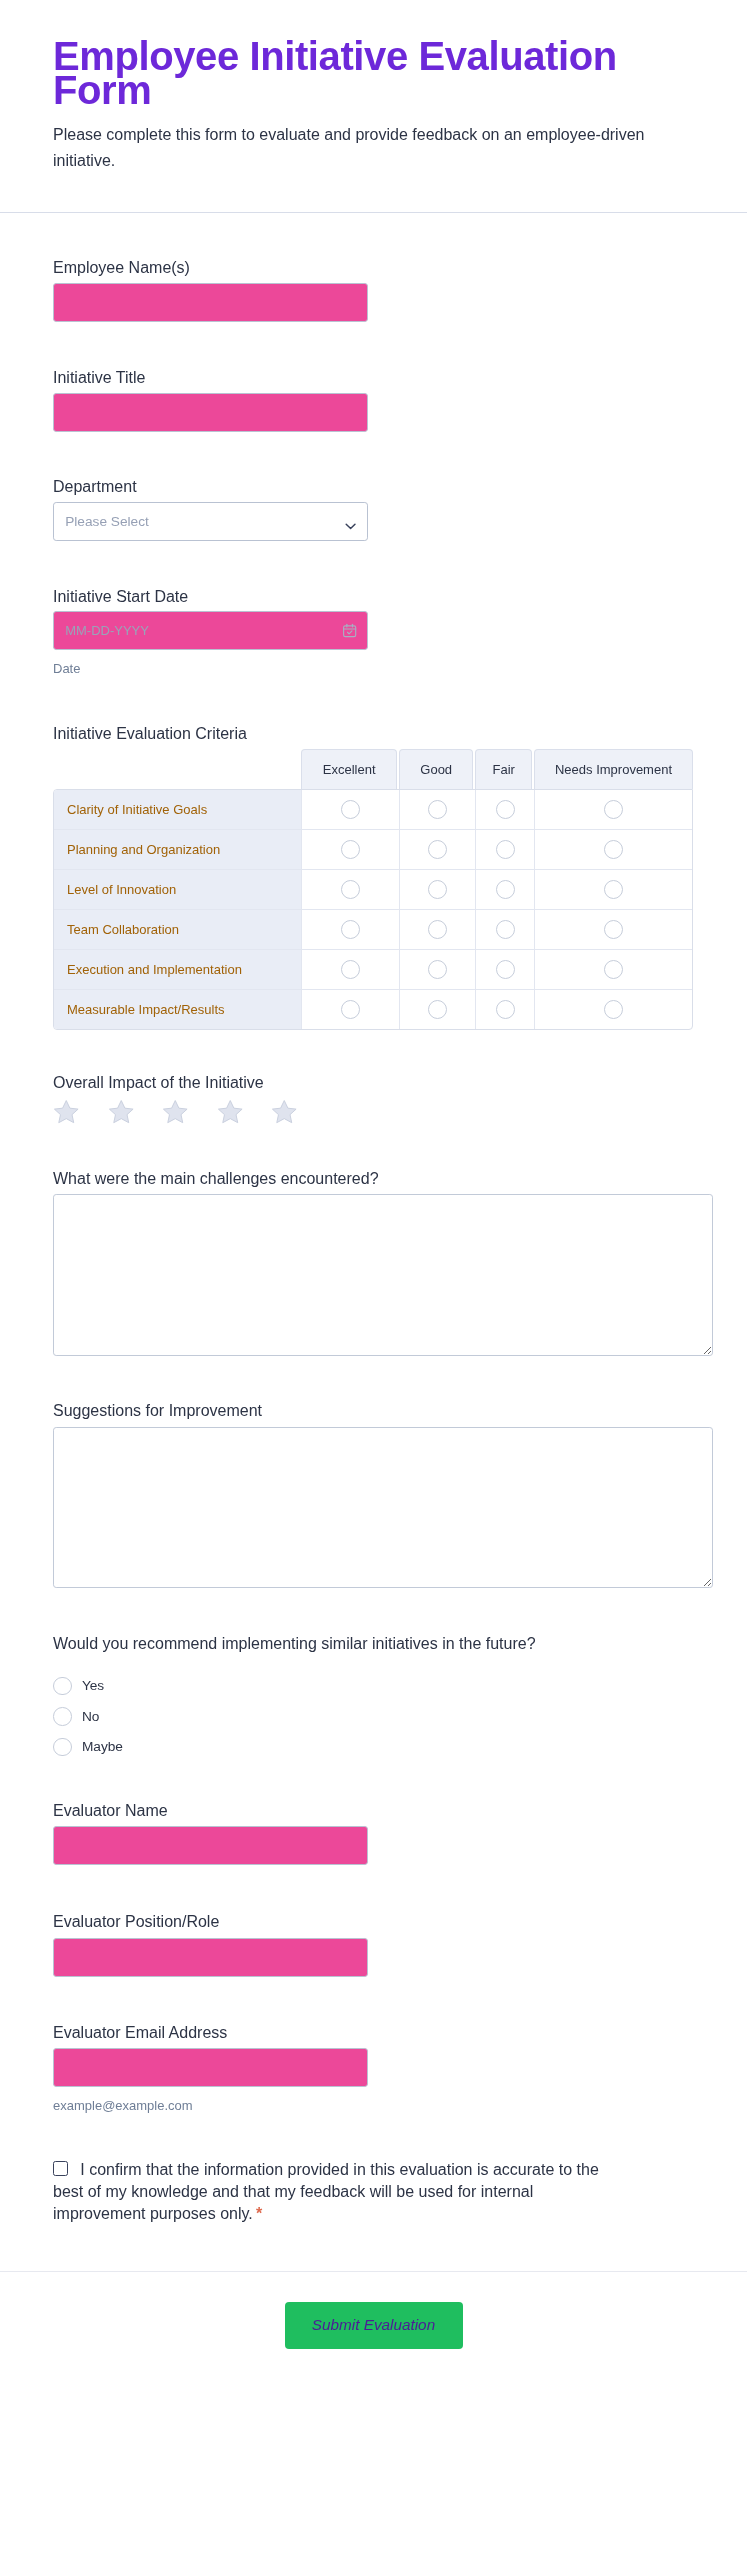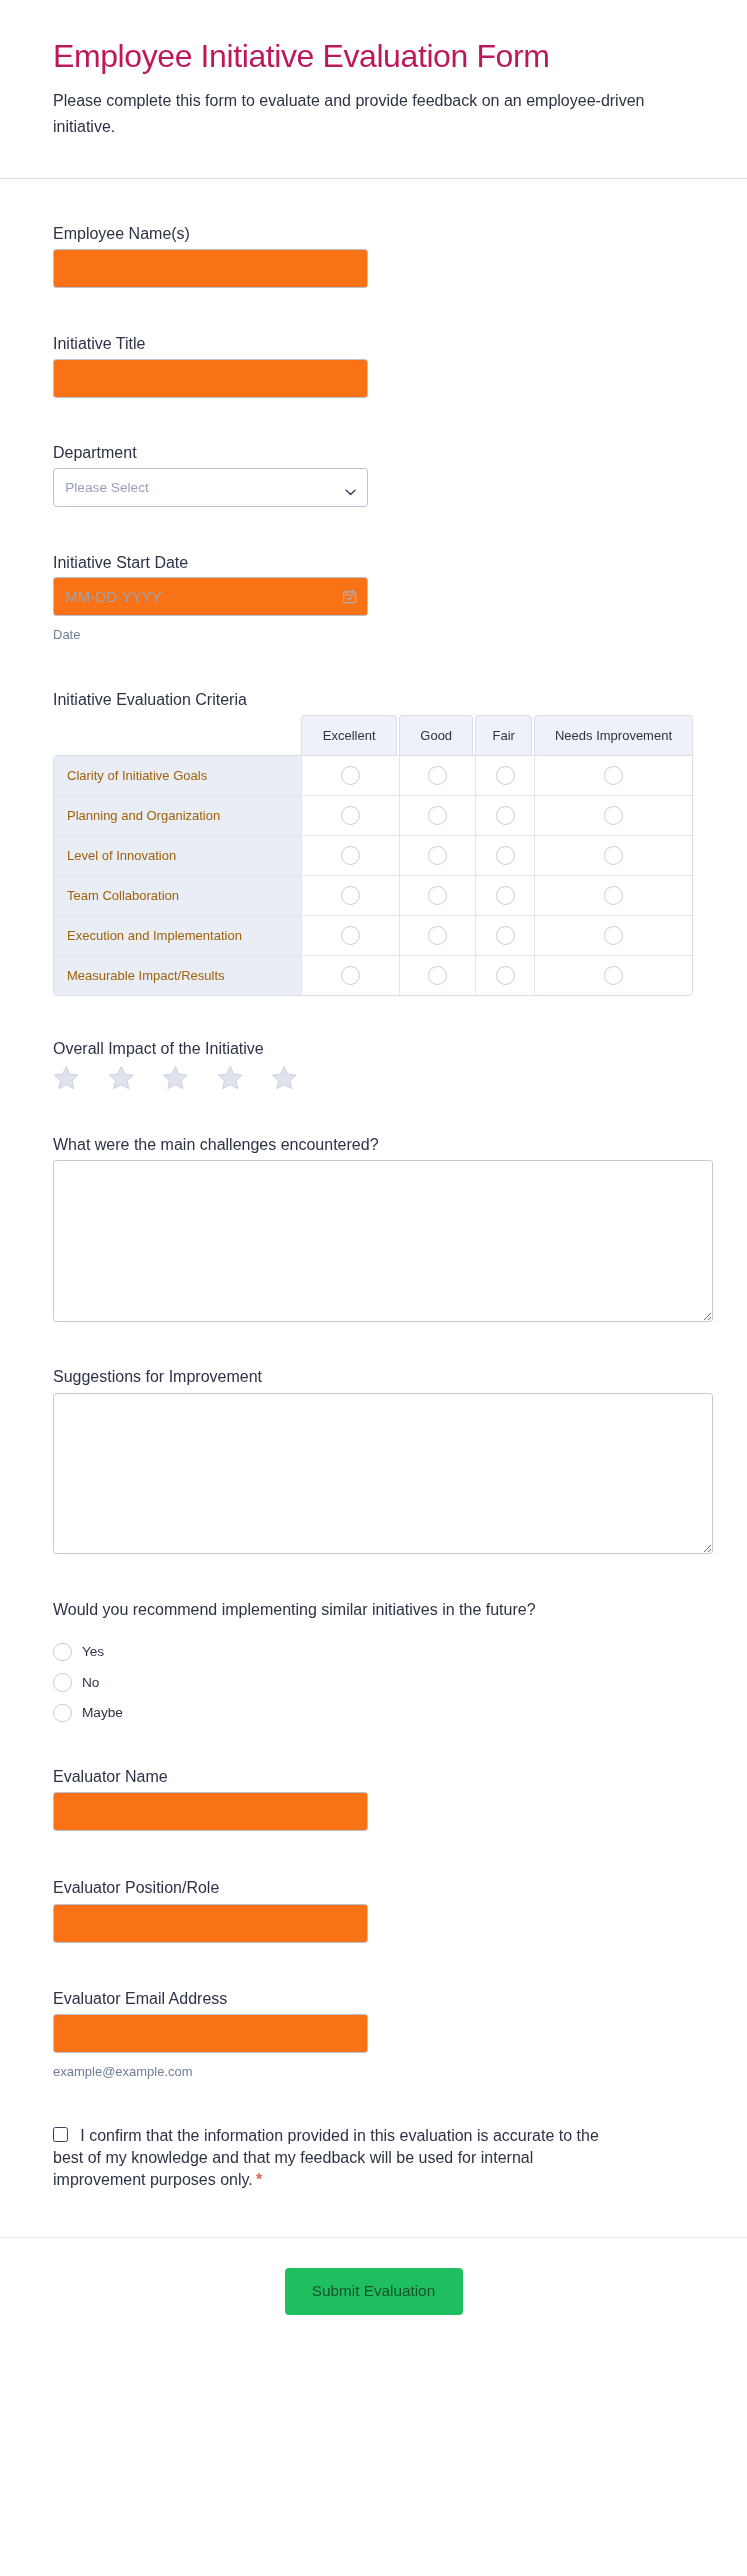--- a/index.html
+++ b/index.html
@@ -5,33 +5,33 @@
   html,body{margin:0;padding:0;background:#fff;}
   body{
     width:747px;min-height:2576px;
     font-family:"Liberation Sans","DejaVu Sans",sans-serif;
     color:#2C3345;box-sizing:border-box;
   }
   *,*:before,*:after{box-sizing:border-box;}
 
   
   .form-header{padding:39px 48px 38px 53px;border-bottom:0.8px solid #D8DDE9;}
-  .form-title{margin:0;font-size:32px;line-height:34px;font-weight:normal;letter-spacing:-0.4px;color:#be185d;}
+  .form-title{margin:0;font-size:40px;line-height:34px;font-weight:bold;letter-spacing:-0.4px;color:#6d28d9;}
   .form-subtitle{margin:14.5px 0 0 0;font-size:16px;line-height:26px;max-width:643px;color:#2C3345;}
 
   
   .content{padding:0 20px 0 53px;}
   .field{margin-top:45px;}
   .field-label{font-size:16px;line-height:19px;color:#2C3345;}
   .sub-label{margin-top:12px;font-size:13px;line-height:14.5px;color:#6F7E96;}
 
   .text-input{
     display:block;margin-top:6.4px;width:315px;height:39px;
-    border:0.8px solid #B9C2D2;border-radius:3.2px;background:#f97316;
-    padding:0 11.2px;font-size:15px;color:#2C3345;outline:none;
+    border:0.8px solid #B9C2D2;border-radius:3.2px;background:#ec4899;
+    padding:0 11.2px;font-size:13px;color:#2C3345;outline:none;
     font-family:inherit;
   }
   .text-input::placeholder{color:#99A3B8;opacity:1;}
   textarea.big-input{
     display:block;margin-top:6.4px;width:660px;
     border:0.8px solid #C2CAD8;border-radius:3.2px;background:#fff;
     padding:8px 9.6px;font-size:13.7px;color:#2C3345;outline:none;
     font-family:inherit;resize:both;
   }
 
@@ -91,21 +91,21 @@
     display:inline-block;width:15.3px;height:15.3px;border:1.6px solid #39425C;
     border-radius:2.4px;background:#fff;vertical-align:-1.6px;margin-right:12px;cursor:pointer;
   }
   .req-asterisk{color:#DE6A4E;font-weight:bold;margin-left:3.2px;}
 
   
   .form-footer{margin-top:46px;border-top:0.8px solid #E7E9F0;padding:30px 0 42px 0;text-align:center;background:#fff;}
   .submit-btn{
     display:inline-block;border:none;cursor:pointer;
     width:178px;height:47px;border-radius:4px;background:#1FBE5F;
-    color:#14532d;font-size:15.3px;font-family:inherit;
+    color:#4c1d95;font-size:15.3px;font-family:inherit;font-style:italic;
   }
 </style>
 </head>
 <body>
 
 <header class="form-header">
   <h1 class="form-title">Employee Initiative Evaluation Form</h1>
   <p class="form-subtitle">Please complete this form to evaluate and provide feedback on an employee-driven initiative.</p>
 </header>
 

